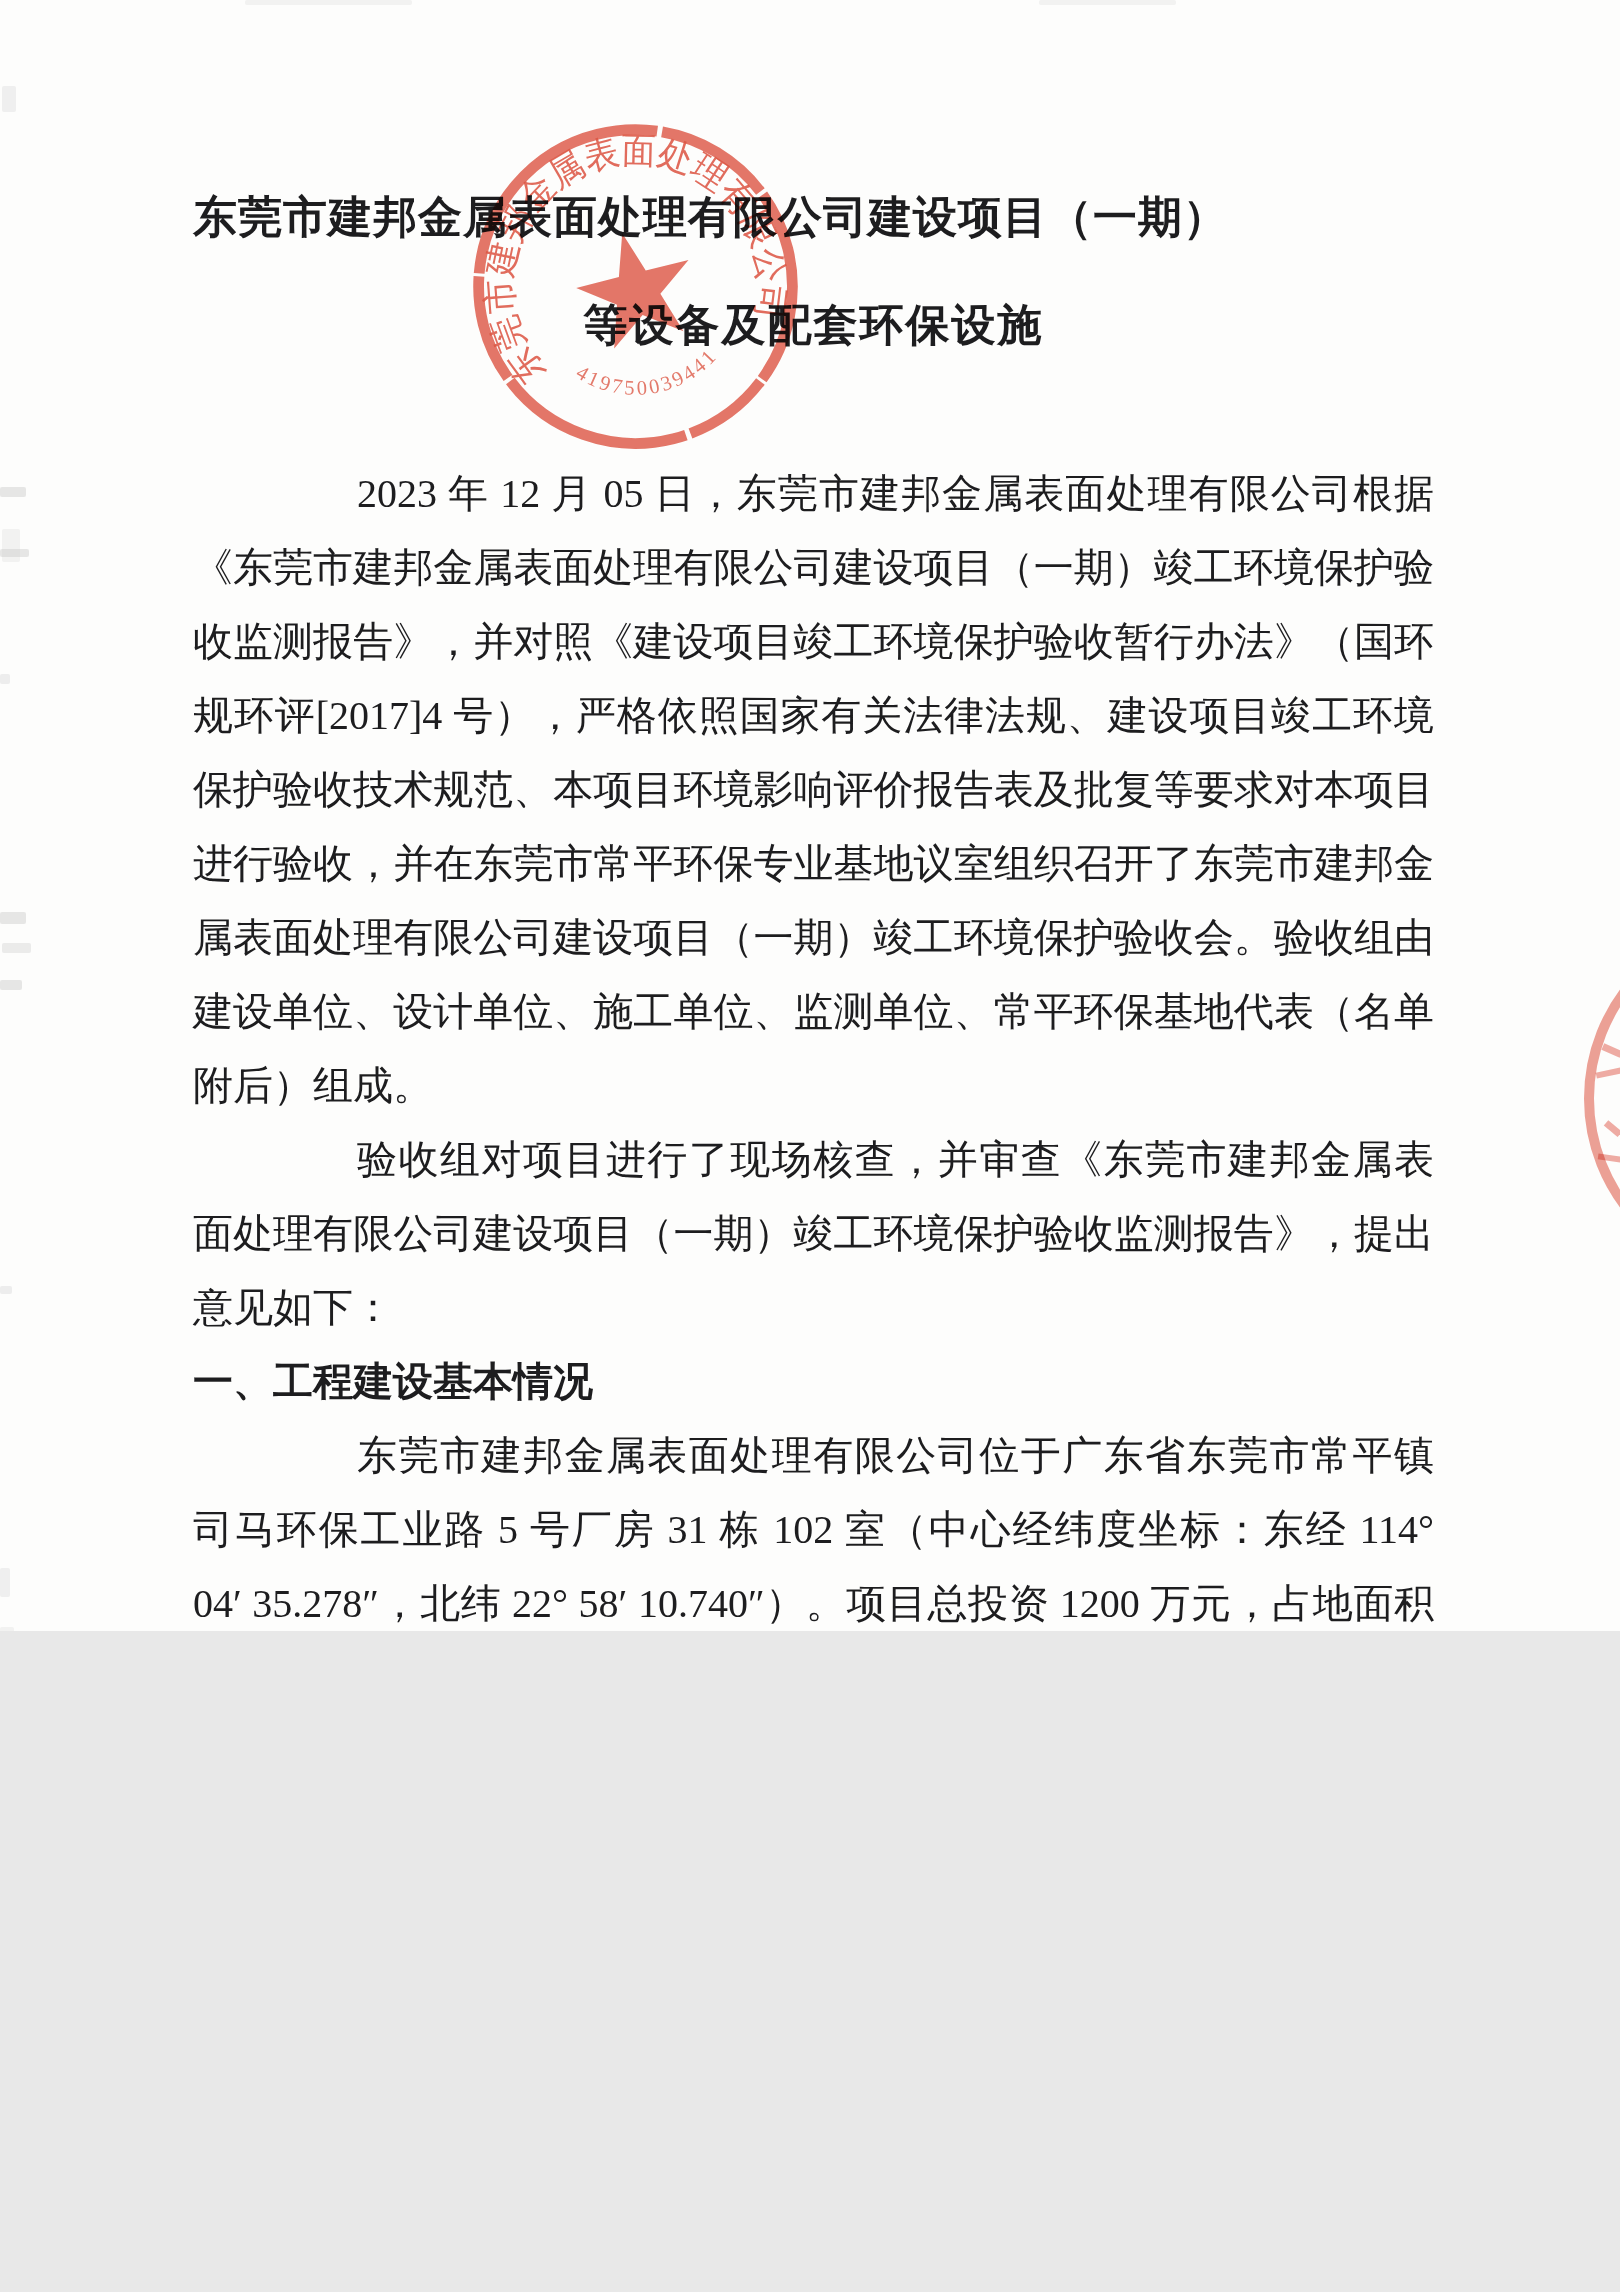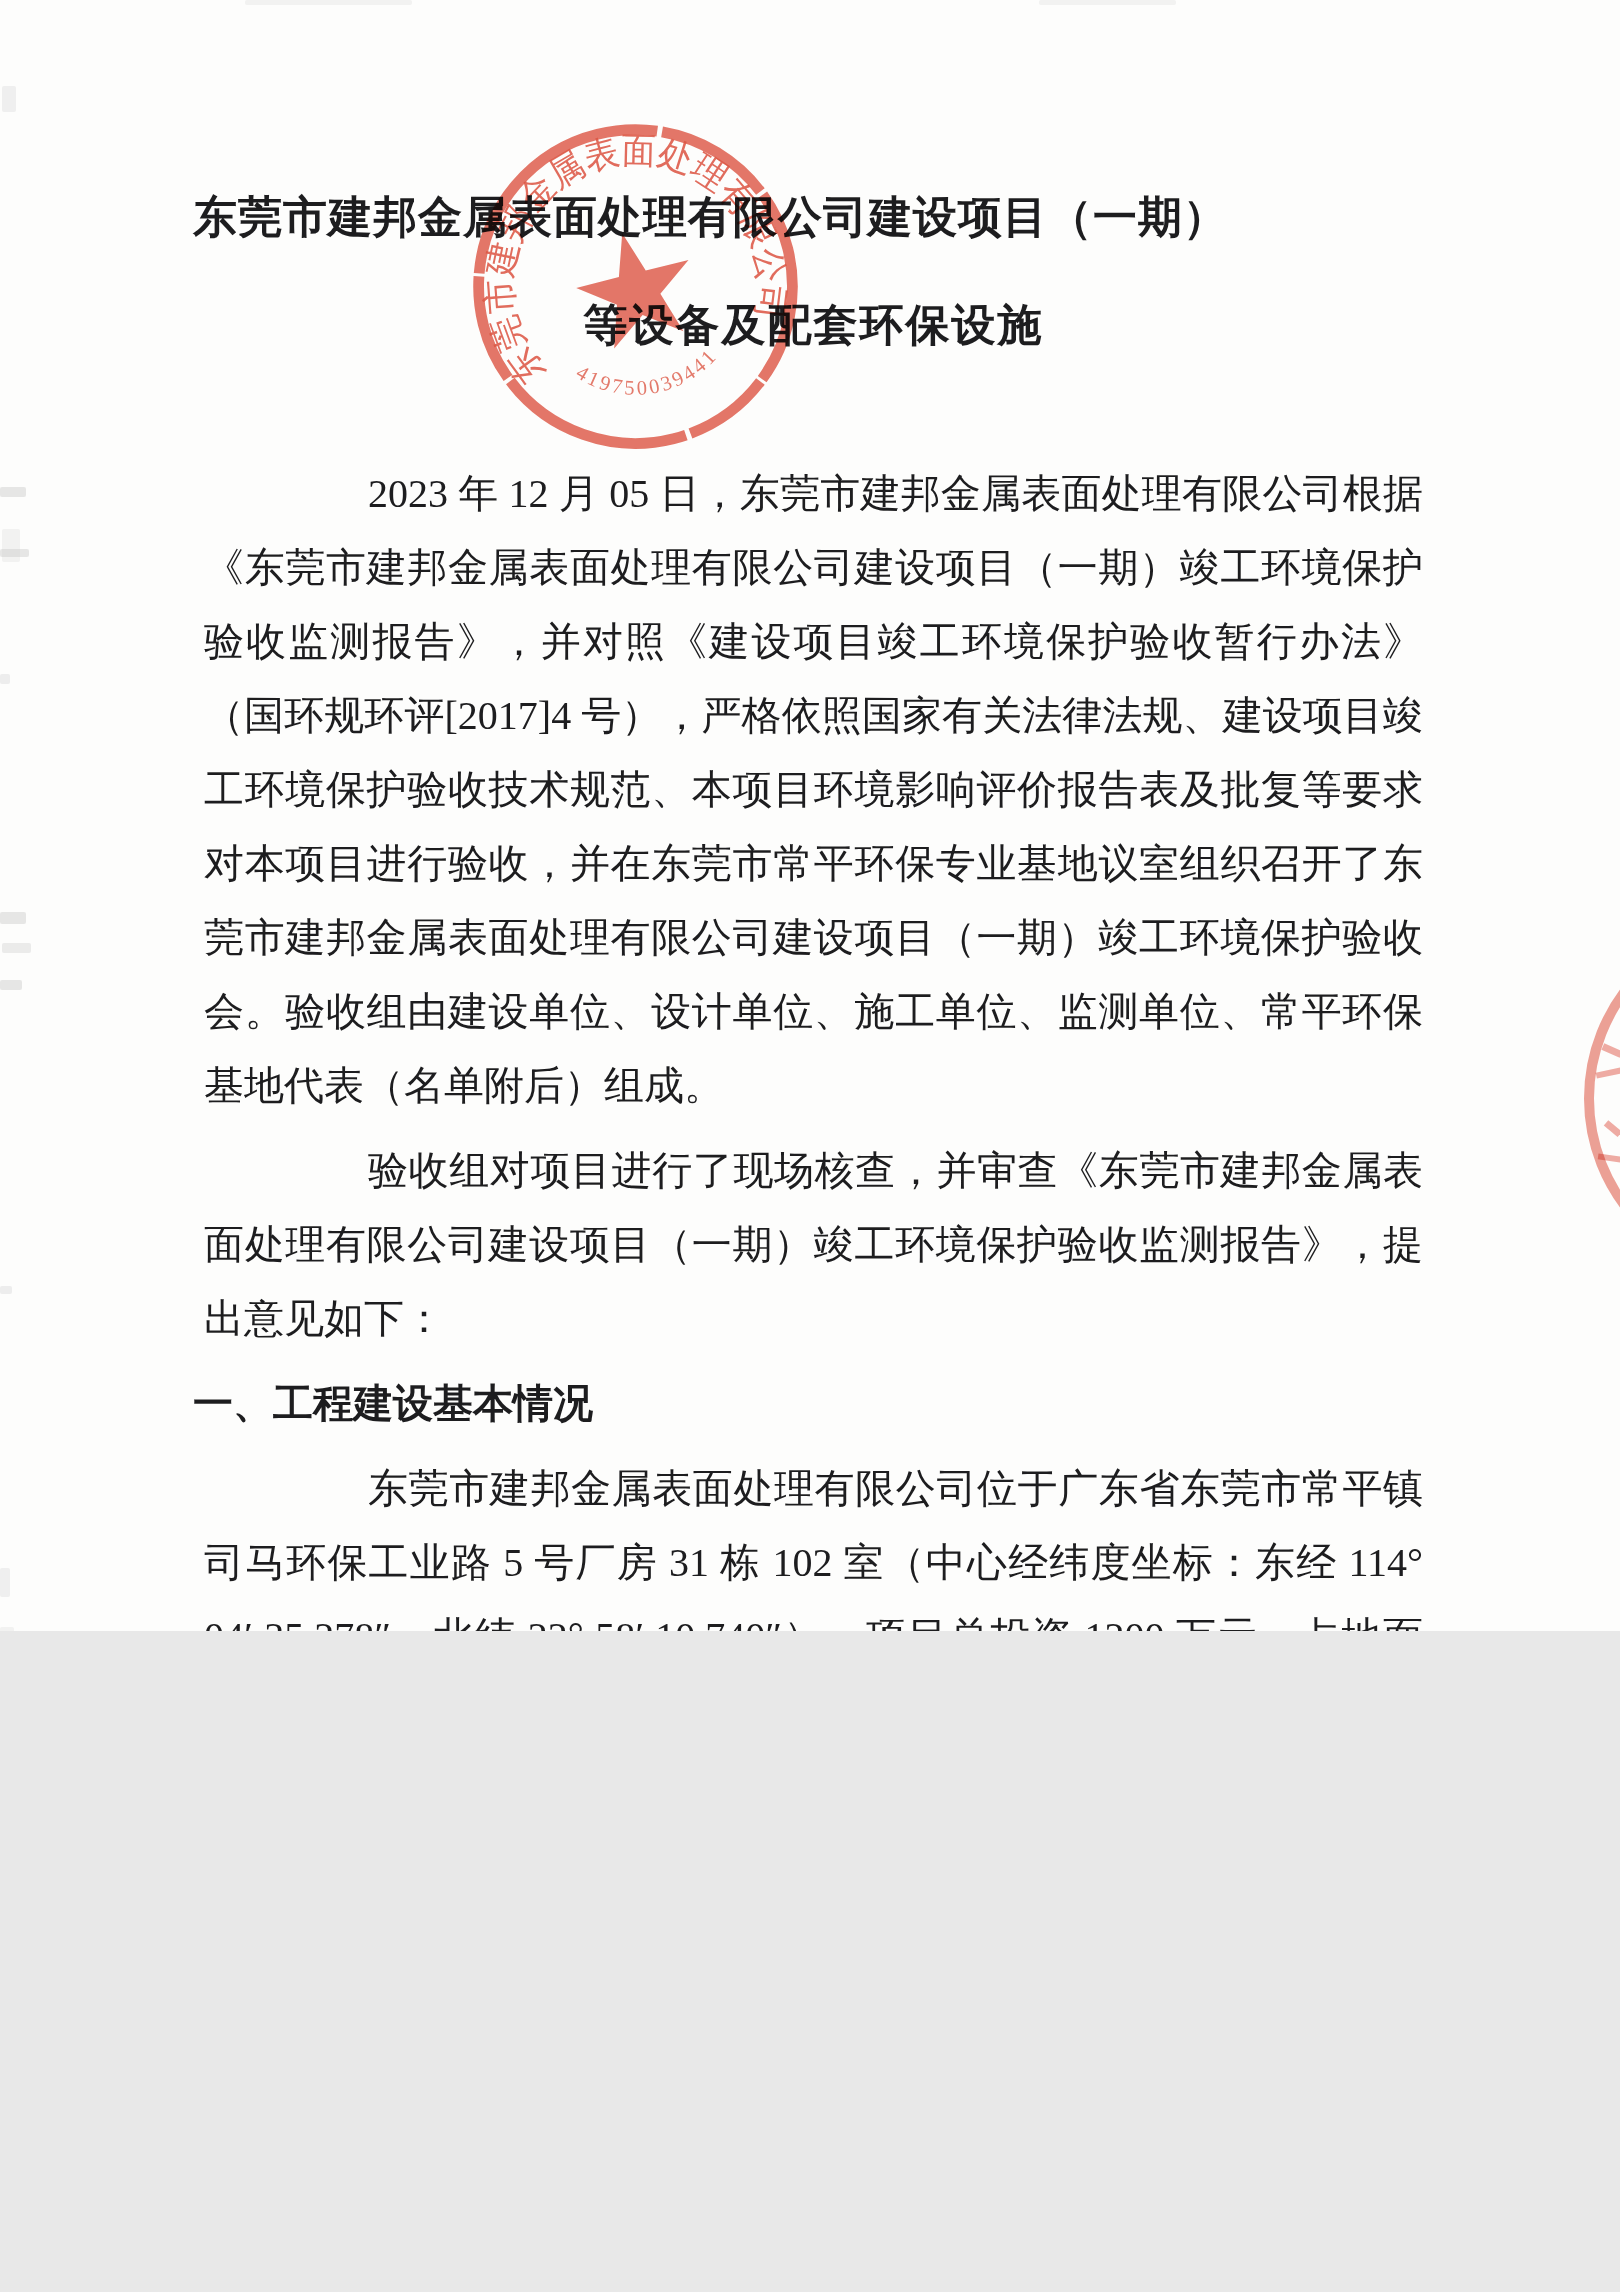--- a/index.html
+++ b/index.html
@@ -26,21 +26,21 @@
     line-height:59px;letter-spacing:2px;
     text-align:center;
     margin-top:49px;
   }
   .body-text{
     margin-top:102px;
     font-size:40px;
     line-height:74px;
     text-align:justify;
   }
-  .para{margin:11px;text-indent:4.1em;}
+  .para{margin:0;text-indent:4.1em;}
   .sect1{margin:0;text-indent:0;font-weight:bold;}
   .sect2{margin:0;text-indent:2.5em;font-weight:bold;}
   .pagenum{
     position:absolute;top:2149px;left:845px;
     transform:translateX(-50%);
     font-size:30px;color:#26262a;
   }
   
   .seal{
     position:absolute;

